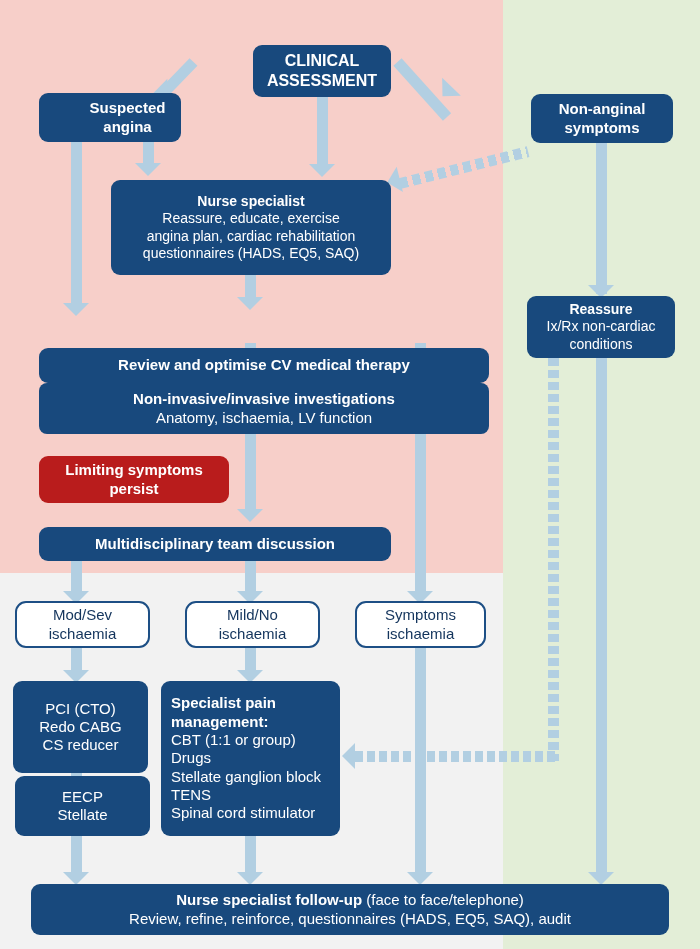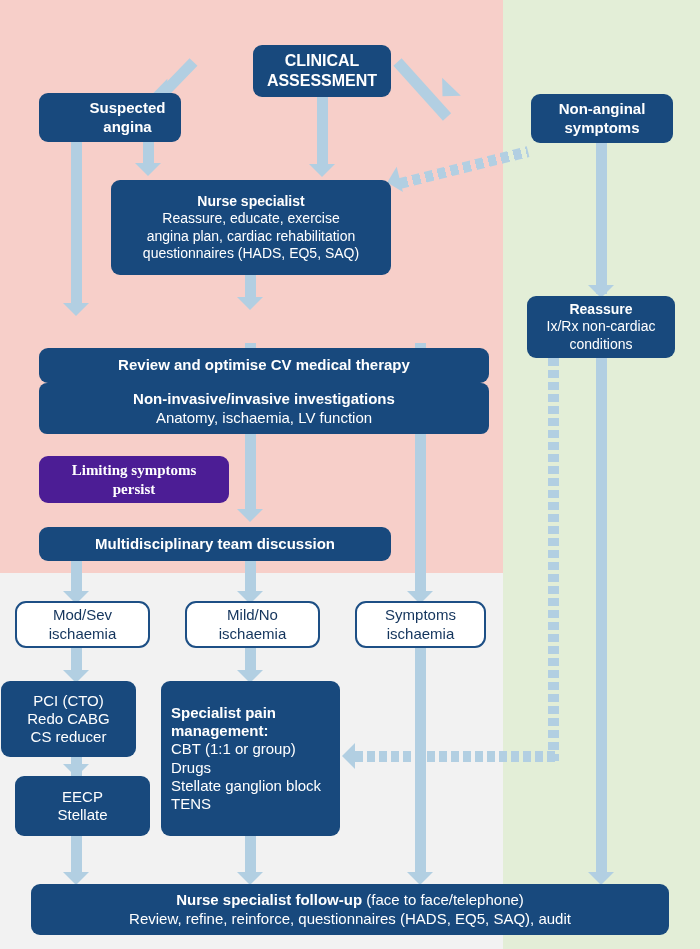--- a/index.html
+++ b/index.html
@@ -42,21 +42,21 @@
   .box{
     position:absolute;box-sizing:border-box;
     background:#18497d;color:#ffffff;
     border-radius:9px;
     display:flex;flex-direction:column;align-items:center;justify-content:center;
     text-align:center;line-height:1.22;
     padding:4px 8px;
   }
   .box .ttl{font-weight:bold;}
   .box .sub{font-weight:normal;}
-  .box.purple{background:#4c1d95;font-family:Liberation Serif, serif;}
+  .box.purple{background:#b91c1c;}
   .box.outline{background:#ffffff;color:#13345c;border:2px solid #1d4f85;border-radius:11px;}
   .leftalign{align-items:flex-start;text-align:left;}
   .leftalign .ttl,.leftalign .sub{width:100%;}
 </style>
 </head>
 <body>
 
 <div id="canvas">
 
   <div class="zone" id="zone-pink"></div>
@@ -181,38 +181,39 @@
   <div class="box outline" style="left:185px;top:601px;width:135px;height:47px;font-size:15px;">
     <span>Mild/No</span>
     <span>ischaemia</span>
   </div>
 
   <div class="box outline" style="left:355px;top:601px;width:131px;height:47px;font-size:15px;">
     <span>Symptoms</span>
     <span>ischaemia</span>
   </div>
 
-  <div class="box" style="left:1px;top:681px;width:135px;height:76px;font-size:15px;">
+  <div class="box" style="left:13px;top:681px;width:135px;height:92px;font-size:15px;">
     <span class="sub">PCI (CTO)</span>
     <span class="sub">Redo CABG</span>
     <span class="sub">CS reducer</span>
   </div>
 
   <div class="box" style="left:15px;top:776px;width:135px;height:60px;font-size:15px;">
     <span class="sub">EECP</span>
     <span class="sub">Stellate</span>
   </div>
 
   <div class="box leftalign" style="left:161px;top:681px;width:179px;height:155px;font-size:15px;padding:8px 10px;justify-content:center;">
     <span class="ttl">Specialist pain</span>
     <span class="ttl">management:</span>
     <span class="sub">CBT (1:1 or group)</span>
     <span class="sub">Drugs</span>
     <span class="sub">Stellate ganglion block</span>
     <span class="sub">TENS</span>
+    <span class="sub">Spinal cord stimulator</span>
   </div>
 
   <div class="box" style="left:31px;top:884px;width:638px;height:51px;font-size:15px;">
     <span>
       <span class="ttl">Nurse specialist follow-up</span><span class="sub"> (face to face/telephone)</span>
     </span>
     <span class="sub">Review, refine, reinforce, questionnaires (HADS, EQ5, SAQ), audit</span>
   </div>
 
 </div>

